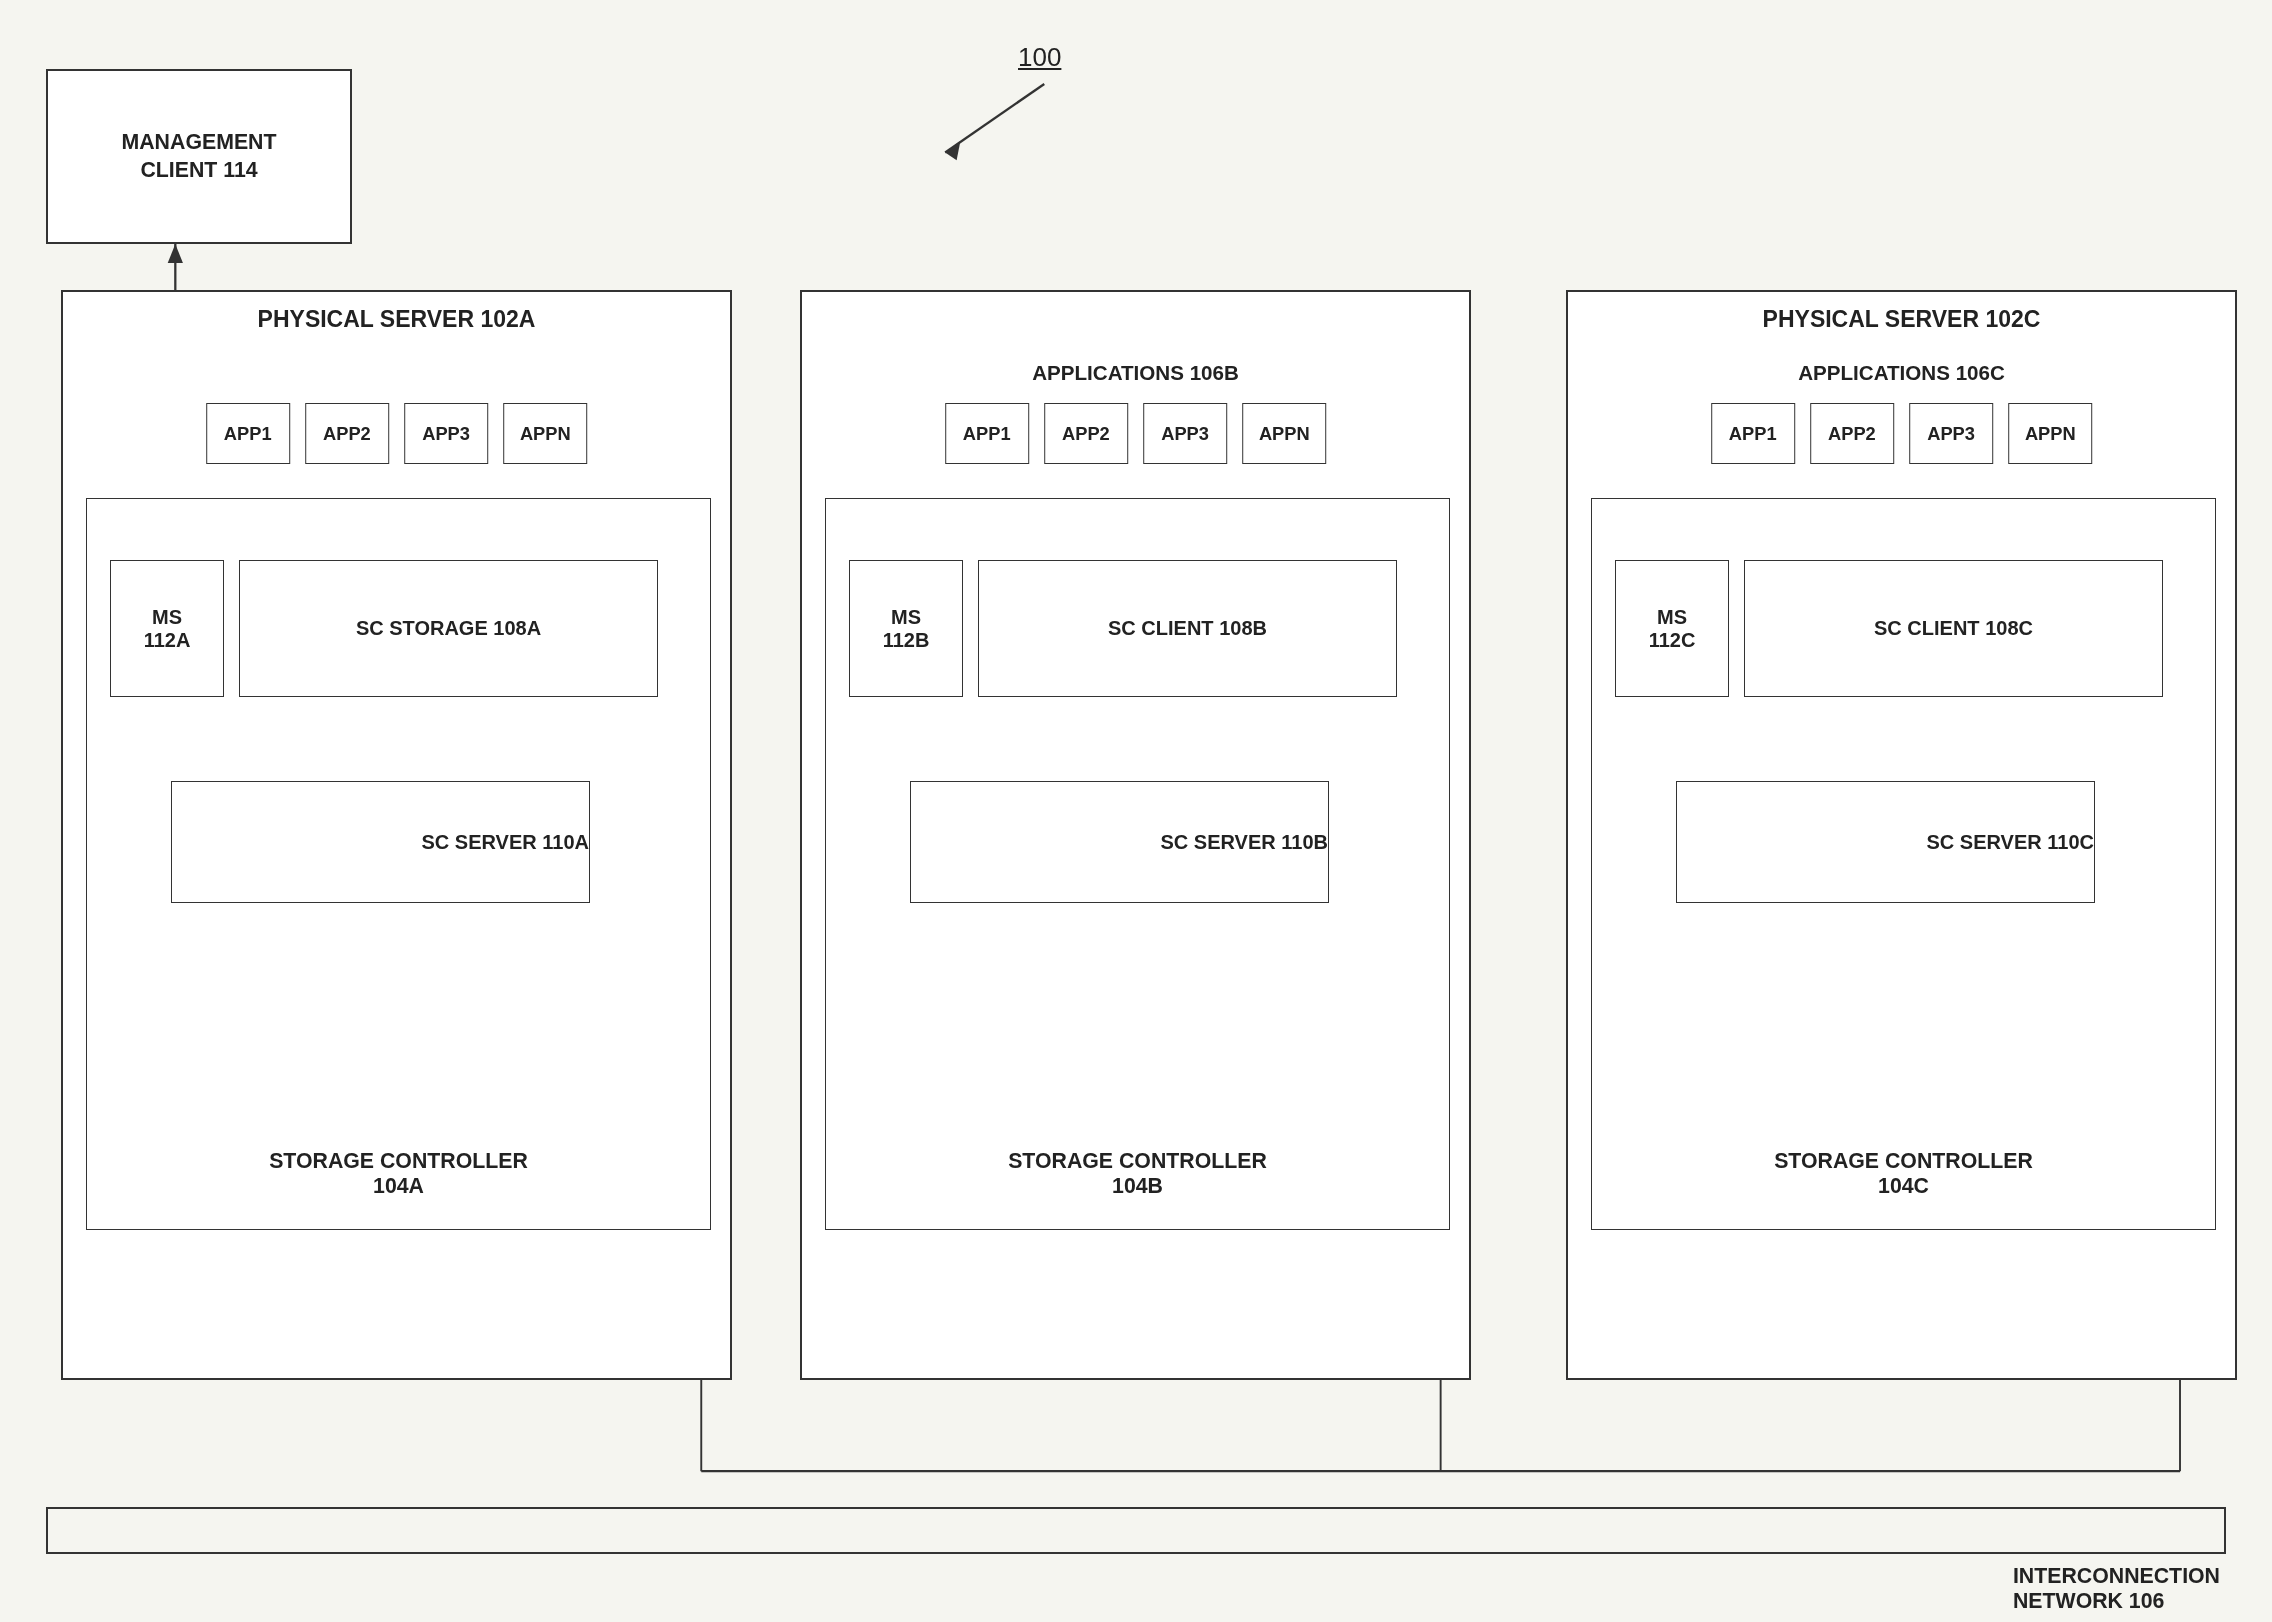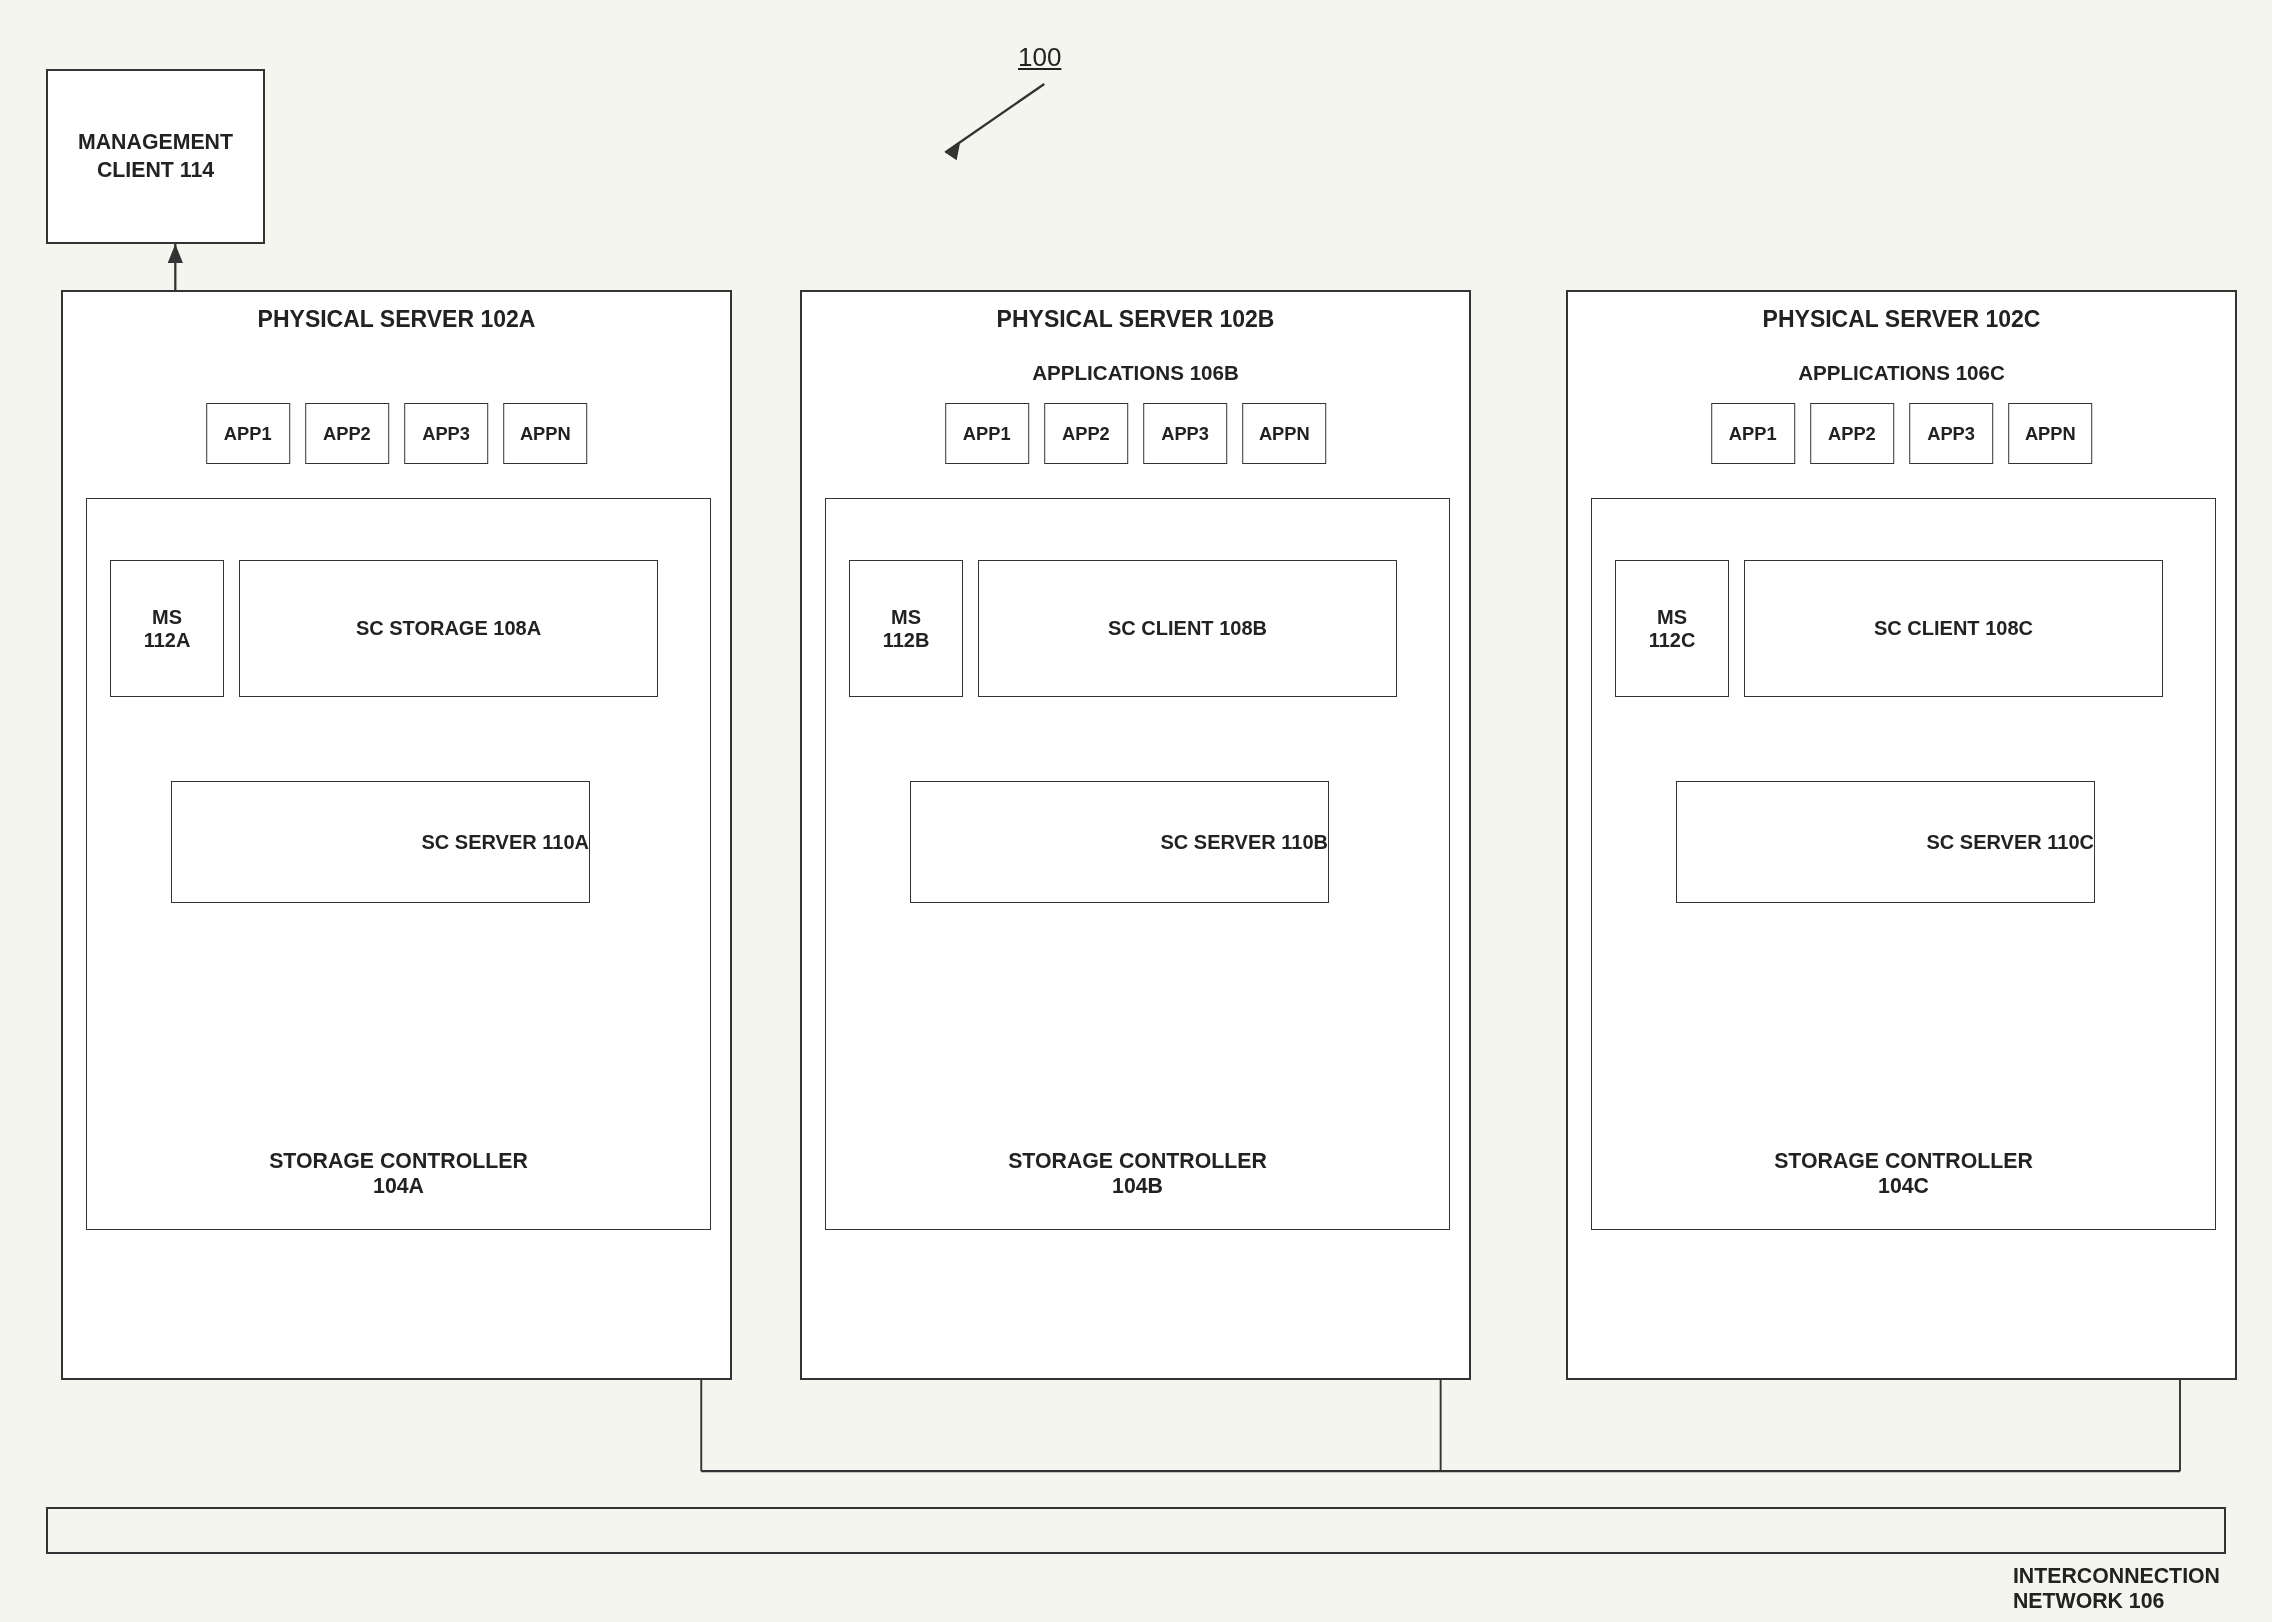--- a/index.html
+++ b/index.html
@@ -18,21 +18,21 @@
       width: 2273px;
       height: 1623px;
       background: #f5f5f0;
     }
 
     
     .mgmt-client {
       position: absolute;
       top: 69px;
       left: 46px;
-      width: 219px;
+      width: 306px;
       height: 175px;
       border: 2.3px solid #333;
       background: #fff;
       display: flex;
       align-items: center;
       justify-content: center;
       text-align: center;
     }
     .mgmt-client-label {
       font-size: 21.3px;
@@ -355,21 +355,20 @@
       </div>
 
       <div class="sc-bottom-label">
         <span>STORAGE CONTROLLER</span><br>
         <span>104A</span>
       </div>
     </div>
   </div>
 
   <div class="physical-server server-b">
-    <div class="server-title">PHYSICAL SERVER 102B</div>
     <div class="applications-label">APPLICATIONS 106B</div>
 
     <div class="apps-row" style="top:111px; left:50%; transform:translateX(-50%);">
       <div class="app-box">APP1</div>
       <div class="app-box">APP2</div>
       <div class="app-box">APP3</div>
       <div class="app-box">APPN</div>
     </div>
 
     <div class="storage-controller sc-inner-b">

